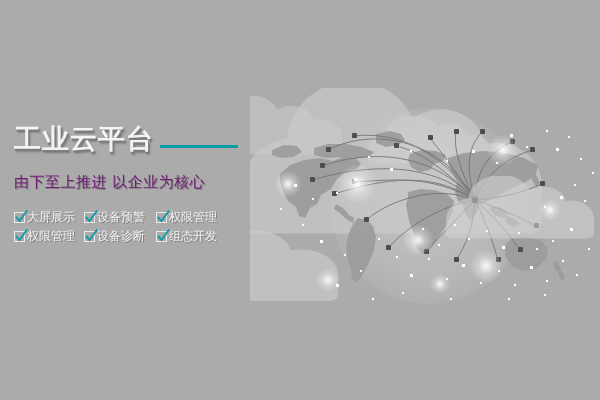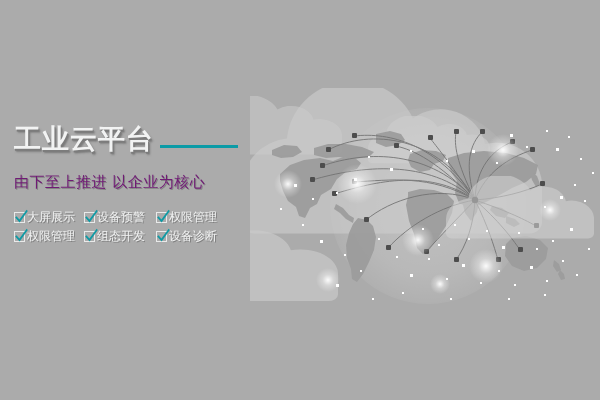--- a/index.html
+++ b/index.html
@@ -365,25 +365,25 @@
             </svg>
           </span>
           <span class="feat-label">权限管理</span>
         </div>
         <div class="feat">
           <span class="check">
             <svg viewBox="0 0 15 15" aria-hidden="true">
               <path d="M2.5 7.2 L5.4 10.4 L12.6 0.8 L13.8 2.0 L5.6 13.4 L1.2 8.4 Z" fill="#0f9aa4"></path>
             </svg>
           </span>
+          <span class="feat-label">设备诊断</span>
+        </div>
+        <div class="feat">
+          <span class="check">
+            <svg viewBox="0 0 15 15" aria-hidden="true">
+              <path d="M2.5 7.2 L5.4 10.4 L12.6 0.8 L13.8 2.0 L5.6 13.4 L1.2 8.4 Z" fill="#0f9aa4"></path>
+            </svg>
+          </span>
           <span class="feat-label">组态开发</span>
-        </div>
-        <div class="feat">
-          <span class="check">
-            <svg viewBox="0 0 15 15" aria-hidden="true">
-              <path d="M2.5 7.2 L5.4 10.4 L12.6 0.8 L13.8 2.0 L5.6 13.4 L1.2 8.4 Z" fill="#0f9aa4"></path>
-            </svg>
-          </span>
-          <span class="feat-label">设备诊断</span>
         </div>
       </div>
   </div>
 </div>
 
 </body></html>

